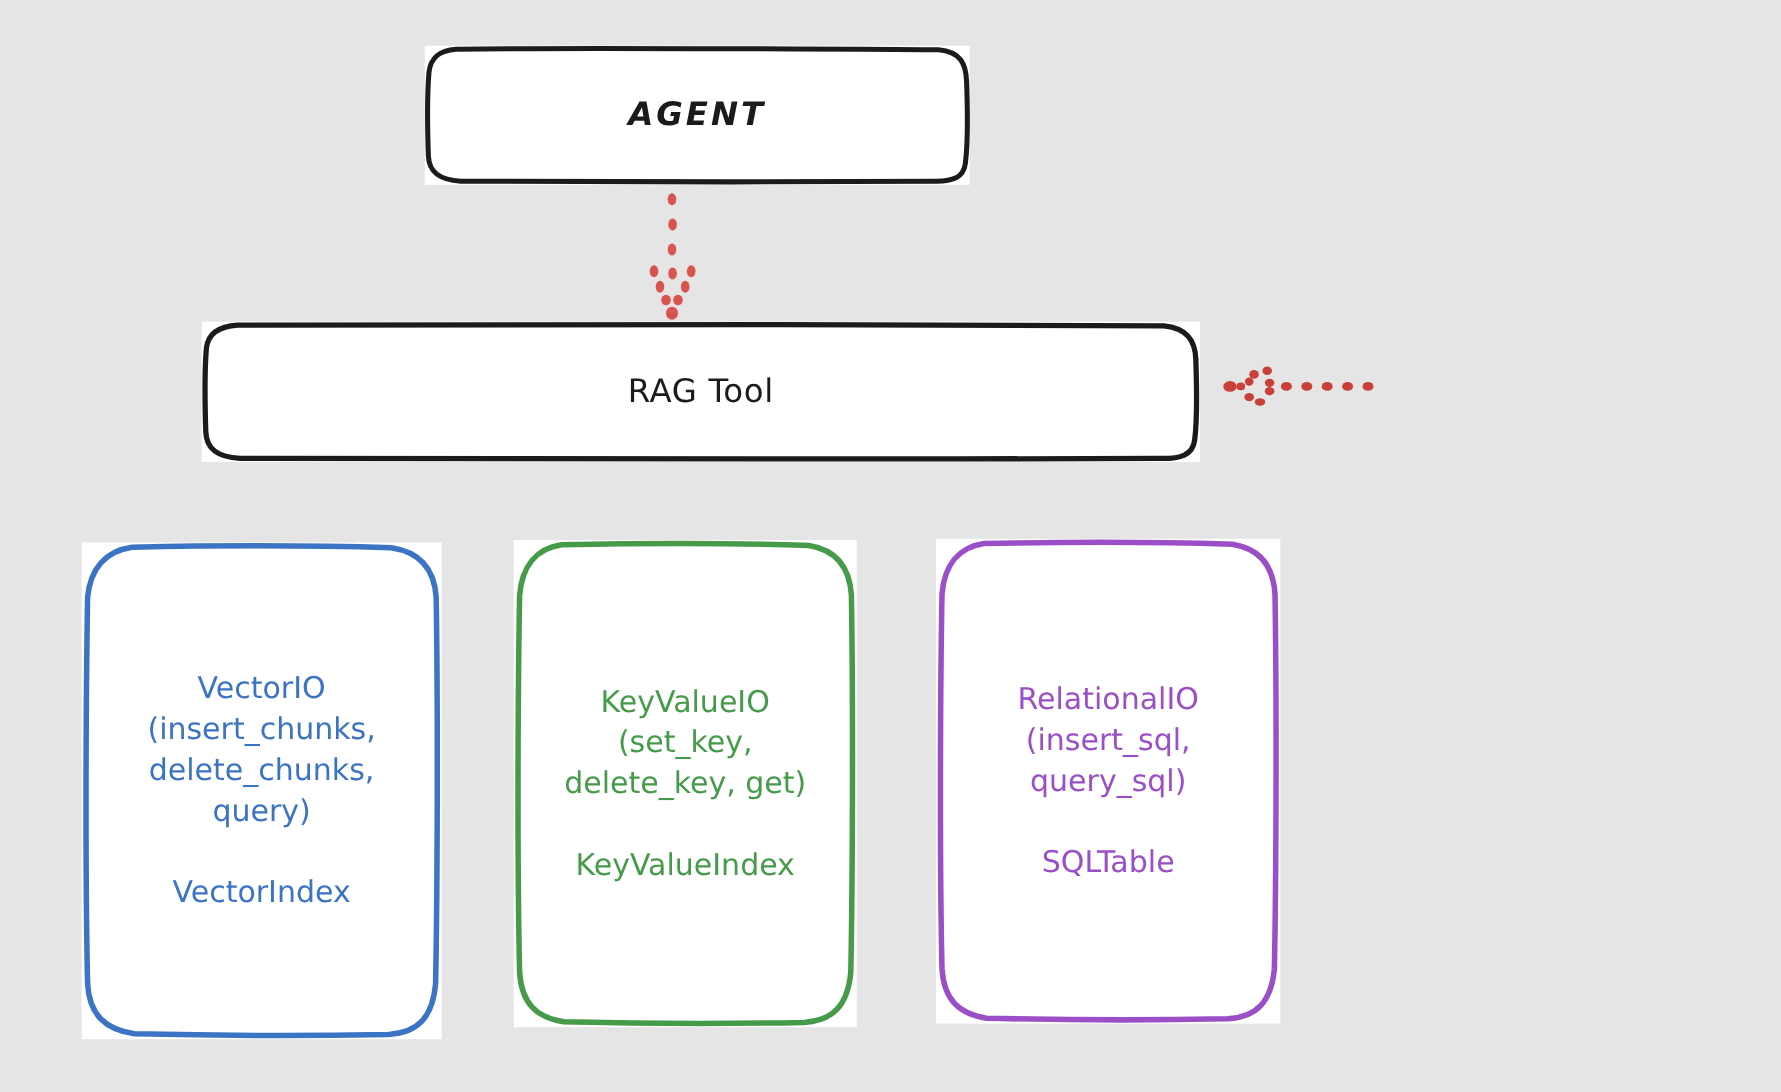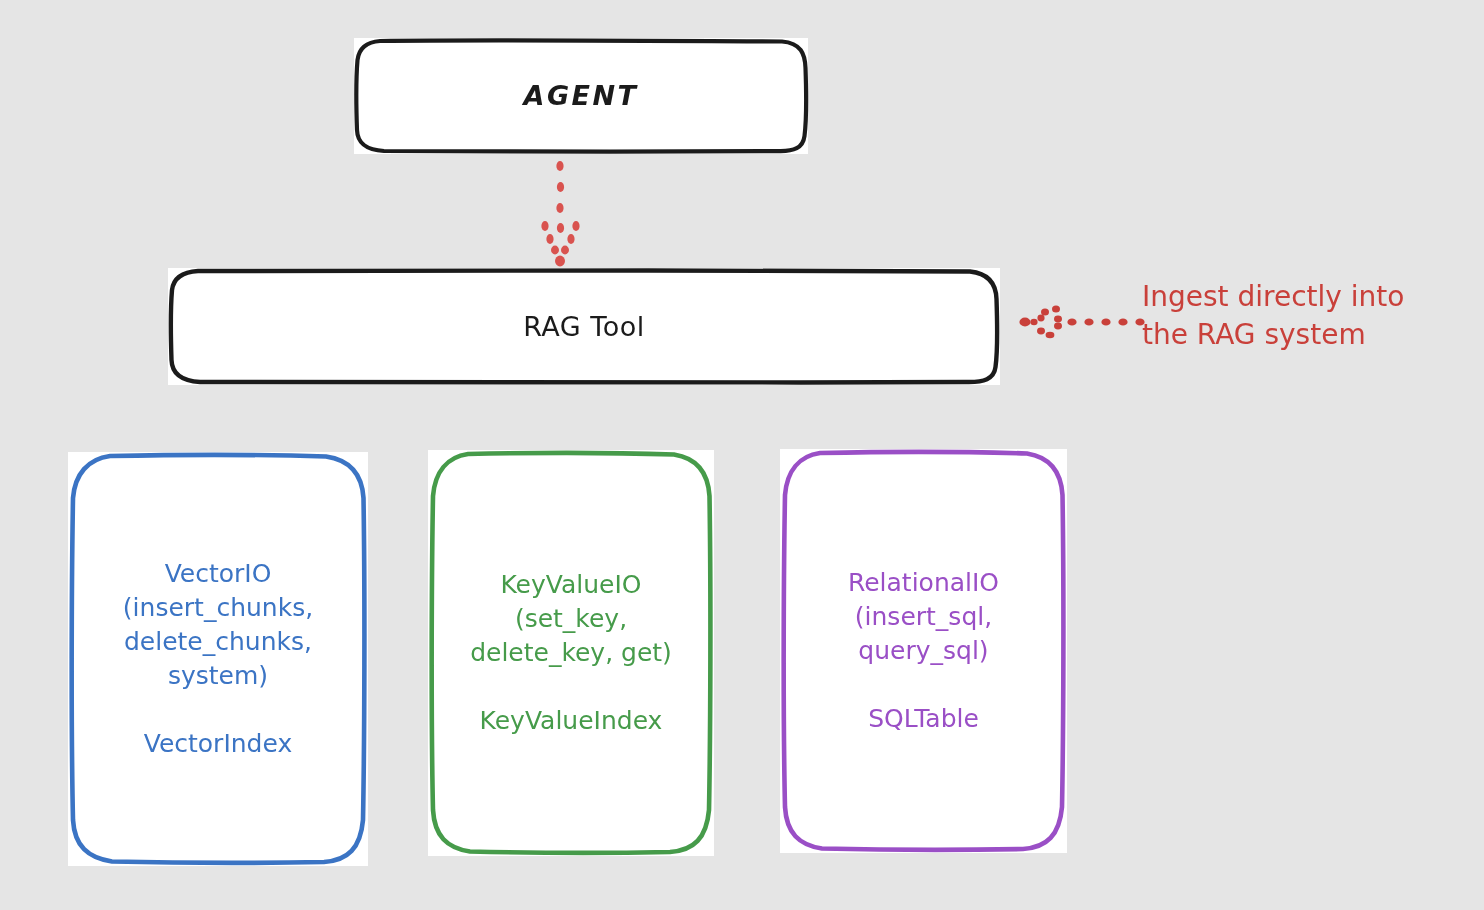--- a/index.html
+++ b/index.html
@@ -193,34 +193,32 @@
 
       <ellipse cx="42" cy="28" rx="4" ry="3.4"></ellipse>
       <ellipse cx="34" cy="37" rx="4.4" ry="3.2"></ellipse>
       <ellipse cx="25" cy="33" rx="4" ry="3.4"></ellipse>
 
       <ellipse cx="9" cy="24" rx="5.6" ry="4.4"></ellipse>
       <ellipse cx="18" cy="24" rx="3.6" ry="3.2"></ellipse>
     </g>
   </svg>
 
-  <div id="ingest-note">Ingest directly into
-the RAG system</div>
 
   <div class="node" id="vector-node">
     <svg class="sketch-border" viewBox="0 0 300 414" preserveAspectRatio="none">
       <path d="M42,4 C140,2 210,3 258,4.5 C282,8 294,22 295.5,46
                C297,140 296.5,290 295,368 C292.5,396 280,408.5 256,410
                C180,411.5 110,411 44,409.5 C20,406 6.5,394 5,368
                C3,280 3.5,132 5,46 C7,22 20,7 42,4 Z" fill="none" stroke="#3b74c4" stroke-width="4.6" stroke-linecap="round" stroke-linejoin="round"></path>
     </svg>
     <span class="label">VectorIO
 (insert_chunks,
 delete_chunks,
-system)
+query)
 
 VectorIndex</span>
   </div>
 
   <div class="node" id="relational-node">
     <svg class="sketch-border" viewBox="0 0 287 404" preserveAspectRatio="none">
       <path d="M40,4 C130,2 200,3 247,4.5 C269,8 281,22 282.5,46
                C284,136 283.5,282 282,358 C279.5,386 267,398.5 243,400
                C170,401.5 104,401 42,399.5 C19,396 6.5,384 5,358
                C3,272 3.5,130 5,46 C7,22 19,7 40,4 Z" fill="none" stroke="#9a4fc6" stroke-width="4.6" stroke-linecap="round" stroke-linejoin="round"></path>

